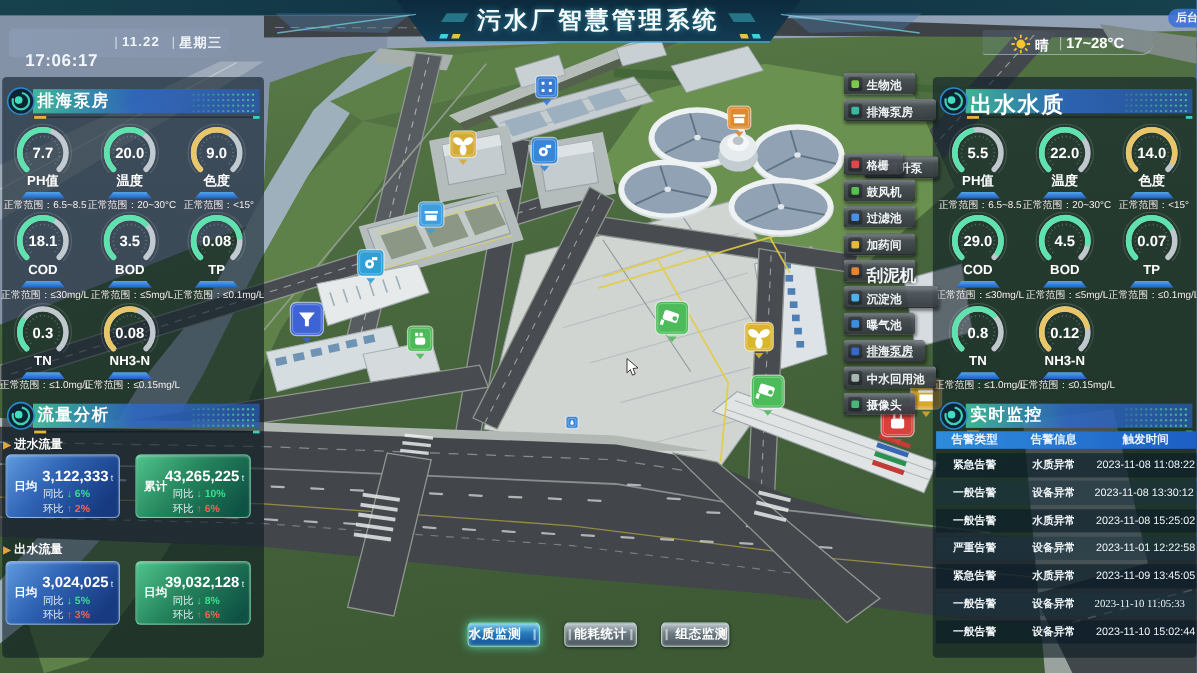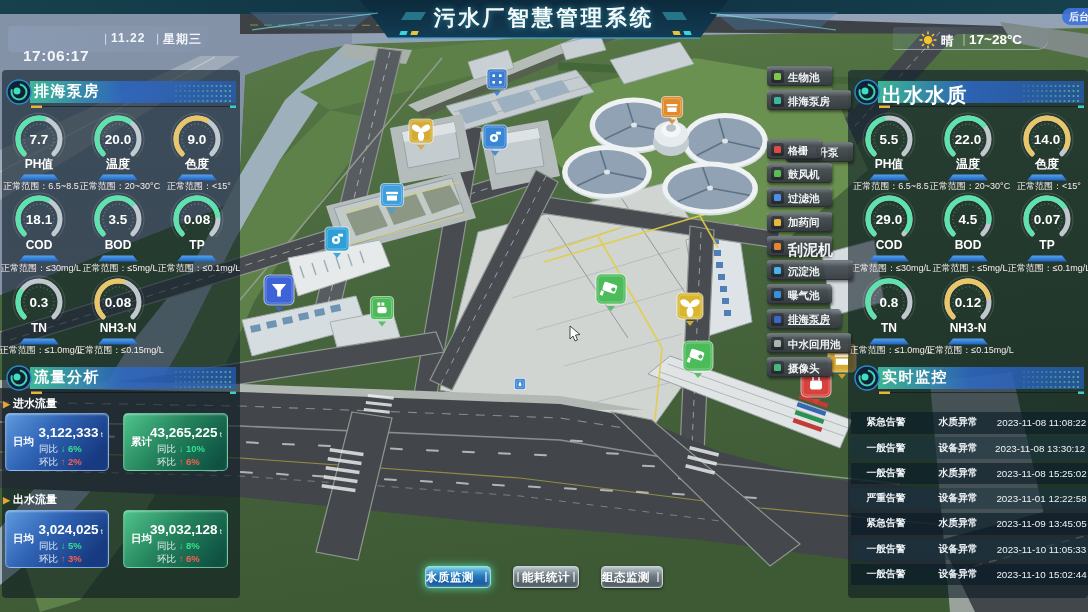--- a/index.html
+++ b/index.html
@@ -1050,20 +1050,25 @@
         <circle cx="210.5" cy="23" r="1.1" fill="rgba(90,220,150,0.60)"></circle>
         <circle cx="215.0" cy="23" r="1.1" fill="rgba(90,220,150,0.65)"></circle>
         <circle cx="219.5" cy="23" r="1.1" fill="rgba(90,220,150,0.70)"></circle>
         <circle cx="224.0" cy="23" r="1.1" fill="rgba(90,220,150,0.74)"></circle>
         <rect x="24" y="28" width="206" height="1" fill="rgba(10,20,26,0.6)"></rect>
         <rect x="25" y="27.5" width="11" height="2.5" fill="#e8b53a"></rect>
         <rect x="224" y="27.5" width="6" height="2.5" fill="#3ad0c8"></rect>
       </svg><div style="position:absolute;left:28px;top:4px;font-size:15px;font-weight:bold;color:#ffffff;letter-spacing:1.5px;">实时监控</div></div>
 
 <div style="position:absolute;left:851px;top:392px;width:237px;height:200px;">
+<div style="position:absolute;left:0;top:0;width:237px;height:16px;background:linear-gradient(90deg,#2e8cdc,#1d5ec4);display:flex;align-items:center;font-size:10.5px;font-weight:bold;color:#eaf4ff;">
+        <span style="width:70px;text-align:center;">告警类型</span>
+        <span style="width:74px;text-align:center;">告警信息</span>
+        <span style="flex:1;text-align:center;">触发时间</span>
+      </div>
       <div style="position:absolute;left:0;top:20.0px;width:237px;height:21.5px;background:rgba(10,28,40,0.62);display:flex;align-items:center;font-size:9.8px;color:#eef3f6;">
         <span style="width:70px;text-align:center;font-weight:bold;">紧急告警</span>
         <span style="width:74px;text-align:center;font-weight:bold;">水质异常</span>
         <span style="flex:1;text-align:center;">2023-11-08 11:08:22</span>
       </div>
       <div style="position:absolute;left:0;top:45.3px;width:237px;height:21.5px;background:rgba(26,52,66,0.52);display:flex;align-items:center;font-size:9.8px;color:#eef3f6;">
         <span style="width:70px;text-align:center;font-weight:bold;">一般告警</span>
         <span style="width:74px;text-align:center;font-weight:bold;">设备异常</span>
         <span style="flex:1;">2023-11-08 13:30:12</span>
       </div>
@@ -1078,21 +1083,21 @@
         <span style="flex:1;text-align:center;">2023-11-01 12:22:58</span>
       </div>
       <div style="position:absolute;left:0;top:121.2px;width:237px;height:21.5px;background:rgba(10,28,40,0.62);display:flex;align-items:center;font-size:9.8px;color:#eef3f6;">
         <span style="width:70px;text-align:center;font-weight:bold;">紧急告警</span>
         <span style="width:74px;text-align:center;font-weight:bold;">水质异常</span>
         <span style="flex:1;text-align:center;">2023-11-09 13:45:05</span>
       </div>
       <div style="position:absolute;left:0;top:146.5px;width:237px;height:21.5px;background:rgba(26,52,66,0.52);display:flex;align-items:center;font-size:9.8px;color:#eef3f6;">
         <span style="width:70px;text-align:center;font-weight:bold;">一般告警</span>
         <span style="width:74px;text-align:center;font-weight:bold;">设备异常</span>
-        <span style="flex:1;text-align:center;">2023-11-10 11:05:33</span>
+        <span style="flex:1;font-family:Liberation Serif, serif;">2023-11-10 11:05:33</span>
       </div>
       <div style="position:absolute;left:0;top:171.8px;width:237px;height:21.5px;background:rgba(10,28,40,0.62);display:flex;align-items:center;font-size:9.8px;color:#eef3f6;">
         <span style="width:70px;text-align:center;font-weight:bold;">一般告警</span>
         <span style="width:74px;text-align:center;font-weight:bold;">设备异常</span>
         <span style="flex:1;text-align:center;">2023-11-10 15:02:44</span>
       </div>
 </div>
 
 <div style="position:absolute;left:767px;top:66.0px;width:65px;height:20px;background:linear-gradient(180deg,rgba(118,124,130,0.95),rgba(72,78,84,0.95) 30%,rgba(52,58,64,0.95));border-radius:3.5px;border-top:1px solid rgba(200,210,215,0.4);border-bottom:1px solid rgba(25,29,33,0.8);box-sizing:border-box;box-shadow:1px 2px 3px rgba(0,0,0,0.45);">
       <div style="position:absolute;left:4px;top:3.2px;width:13px;height:13px;border-radius:2.5px;background:linear-gradient(180deg,#3a4045,#23282c);">
@@ -1179,16 +1184,16 @@
       <div style="position:absolute;right:3px;top:5px;width:2px;height:10px;background:rgba(255,255,255,0.55);"></div>
     </div>
 
 <div style="position:absolute;left:513px;top:566px;width:66px;height:22px;border-radius:4px;background:linear-gradient(180deg,#b8c2c8 0%,#6d7a82 45%,#4c575e 100%);border:1px solid #c8d4da;box-shadow:0 1px 3px rgba(0,0,0,0.5),inset 0 0 3px rgba(255,255,255,0.4);box-sizing:border-box;overflow:hidden;">
       <div style="position:absolute;left:0;top:0;width:100%;text-align:center;line-height:20px;font-size:11.5px;font-weight:bold;color:#fff;letter-spacing:0.5px;">能耗统计</div>
       <div style="position:absolute;left:3px;top:5px;width:2px;height:10px;background:rgba(255,255,255,0.55);"></div>
       <div style="position:absolute;right:3px;top:5px;width:2px;height:10px;background:rgba(255,255,255,0.55);"></div>
     </div>
 
 <div style="position:absolute;left:601px;top:566px;width:62px;height:22px;border-radius:4px;background:linear-gradient(180deg,#b8c2c8 0%,#6d7a82 45%,#4c575e 100%);border:1px solid #c8d4da;box-shadow:0 1px 3px rgba(0,0,0,0.5),inset 0 0 3px rgba(255,255,255,0.4);box-sizing:border-box;overflow:hidden;">
-      <div style="position:absolute;left:0;top:0;width:100%;text-align:left;line-height:20px;font-size:11.5px;font-weight:bold;color:#fff;letter-spacing:0.5px;">组态监测</div>
+      <div style="position:absolute;left:0;top:0;width:100%;text-align:right;line-height:20px;font-size:11.5px;font-weight:bold;color:#fff;letter-spacing:0.5px;">组态监测</div>
       <div style="position:absolute;left:3px;top:5px;width:2px;height:10px;background:rgba(255,255,255,0.55);"></div>
       <div style="position:absolute;right:3px;top:5px;width:2px;height:10px;background:rgba(255,255,255,0.55);"></div>
     </div>
 </div>
 </body></html>

